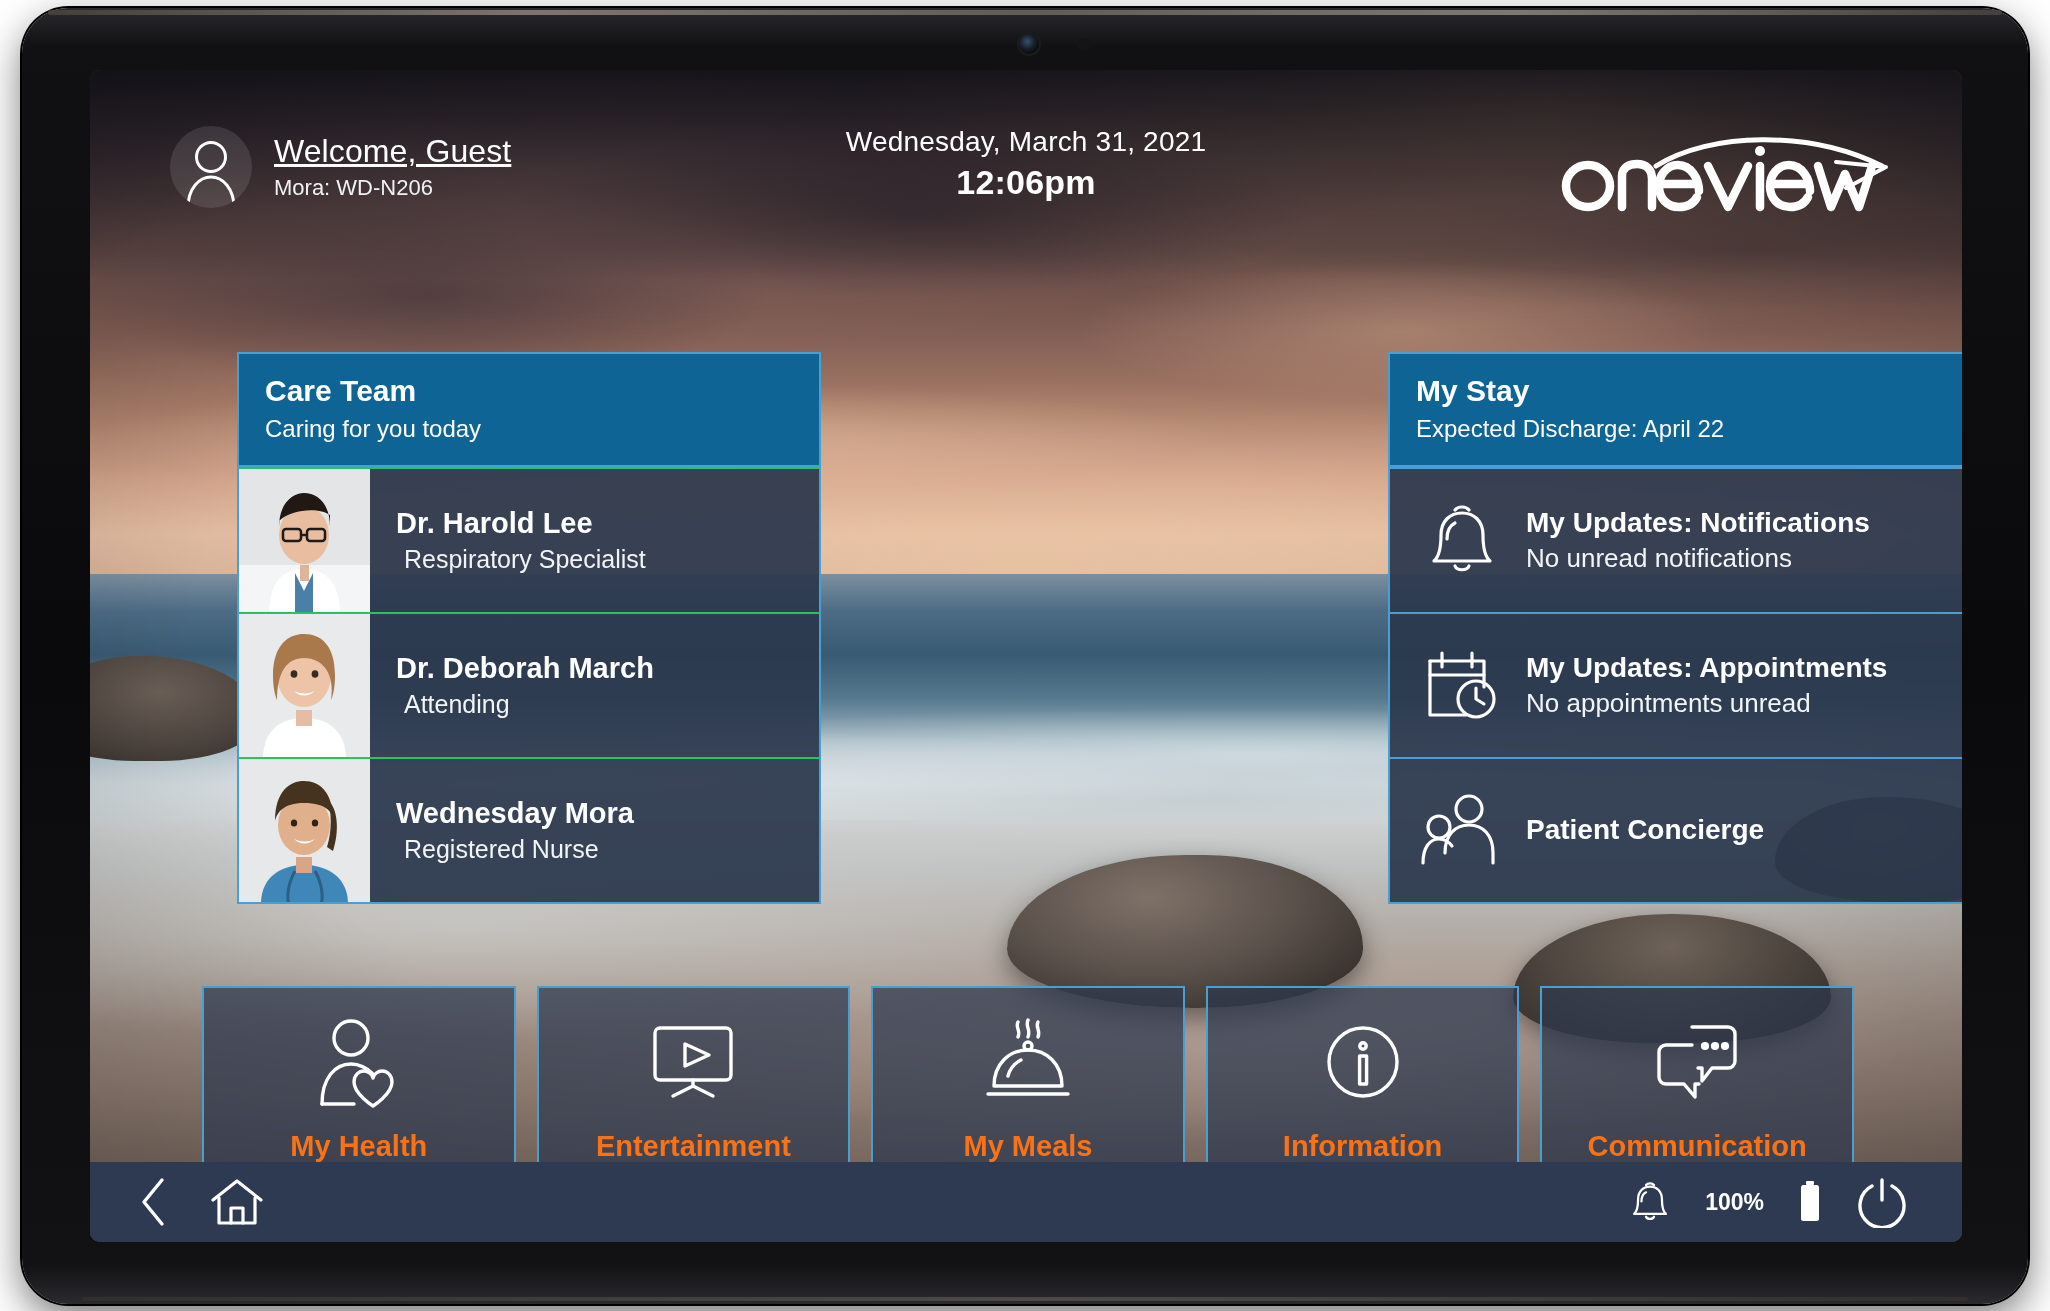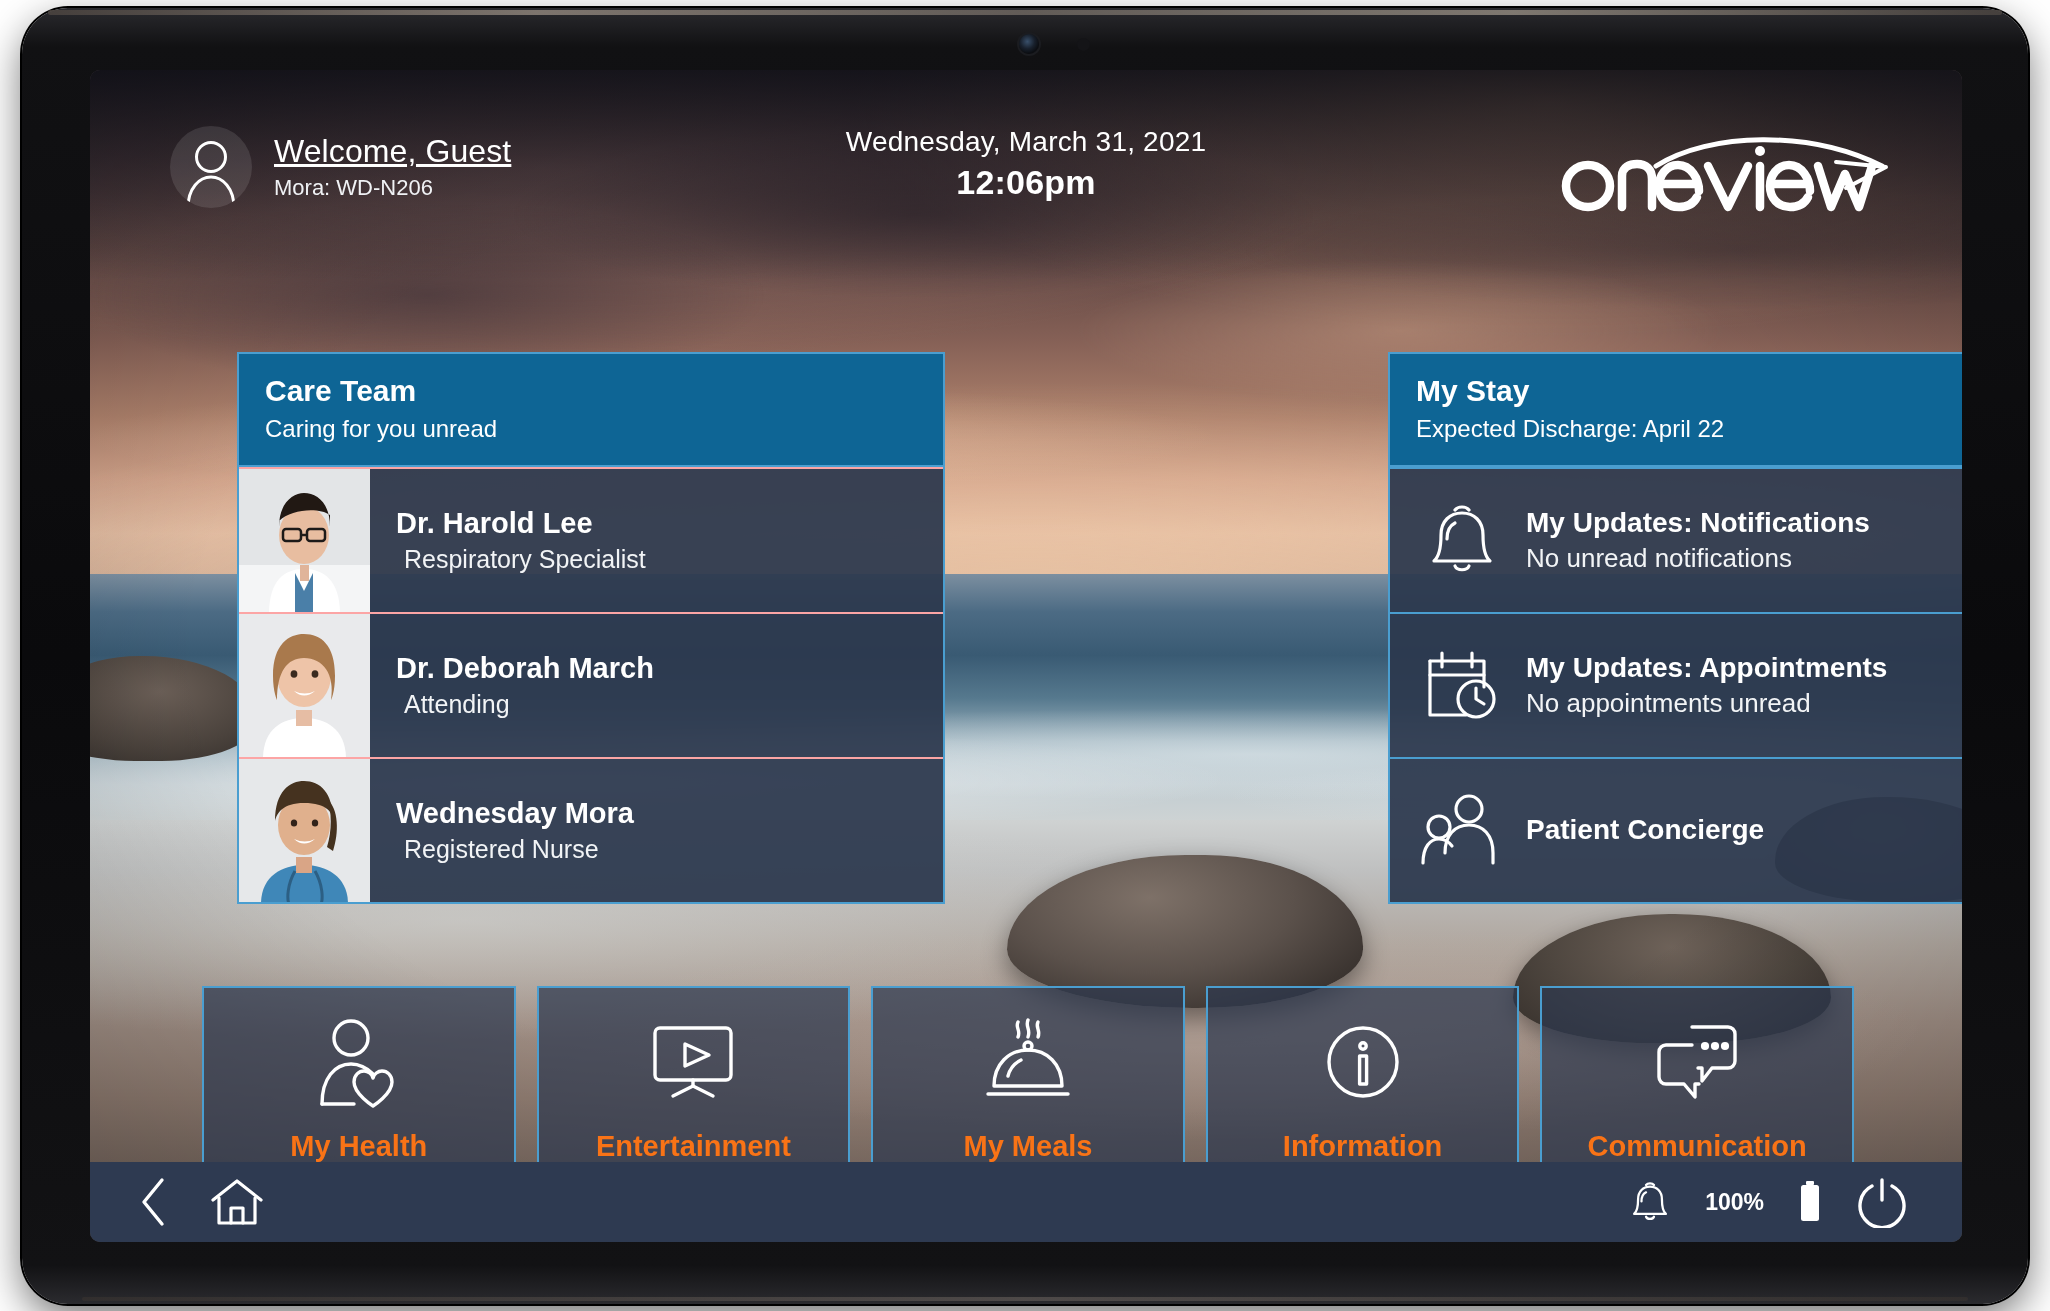--- a/index.html
+++ b/index.html
@@ -114,24 +114,24 @@
   .dt-time { font-size:34px; font-weight:700; margin-top:5px; letter-spacing:.2px; }
 
   .logo { position:absolute; right:72px; top:52px; width:330px; height:92px; }
 
   
   .panel { position:absolute; background:rgba(44,56,78,.80); border:2px solid #4a9ed0; }
   .panel-head { background:#0e6595; padding:20px 26px 22px; border-bottom:2px solid #4a9ed0; }
   .panel-title { color:#fff; font-size:30px; font-weight:700; line-height:1.15; }
   .panel-sub { color:#fff; font-size:24px; font-weight:400; margin-top:6px; }
 
-  #care-team { left:147px; top:282px; width:708px; }
+  #care-team { left:147px; top:282px; width:584px; }
   #my-stay   { left:1298px; top:282px; width:604px; }
 
-  .ct-row { display:flex; align-items:stretch; border-top:2px solid #fca5a5; height:145px;
+  .ct-row { display:flex; align-items:stretch; border-top:2px solid #22c55e; height:145px;
     background:rgba(44,56,78,.66); }
   .ct-row:first-of-type { border-top:none; }
   .ct-photo { width:131px; flex:none; overflow:hidden; position:relative; background:#d8dade; }
   .ct-info { flex:1; display:flex; flex-direction:column; justify-content:center; padding-left:26px; }
   .ct-name { color:#fff; font-size:29px; font-weight:700; line-height:1.2; }
   .ct-role { color:#f2f4f6; font-size:25px; font-weight:400; margin-top:5px; padding-left:8px; }
 
   .ms-row { display:flex; align-items:center; border-top:2px solid #4a9ed0; height:145px;
     background:rgba(44,56,78,.66); padding-left:18px; }
   .ms-row:first-of-type { border-top:none; }
@@ -220,21 +220,21 @@
             <path d="M258 44 L271 85 L285 52 L299 85 L312 44"></path>
           </g>
           <circle cx="200" cy="29" r="5" fill="#fff"></circle>
         </svg>
       </div>
     </div>
 
     <div class="panel" id="care-team">
       <div class="panel-head">
         <div class="panel-title">Care Team</div>
-        <div class="panel-sub">Caring for you unread</div>
+        <div class="panel-sub">Caring for you today</div>
       </div>
 
       <div class="ct-row">
         <div class="ct-photo">
           <svg width="131" height="145" viewBox="0 0 131 145" preserveAspectRatio="xMidYMid slice">
             <rect width="131" height="145" fill="#e3e5e7"></rect>
             <rect y="96" width="131" height="49" fill="#f4f5f6"></rect>
             <path d="M30 145 C30 113 44 100 65 100 C86 100 101 113 101 145 Z" fill="#ffffff"></path>
             <path d="M56 104 L65 122 L74 104 L74 145 L56 145 Z" fill="#4a7fa8"></path>
             <rect x="61" y="96" width="9" height="16" fill="#e0b49a"></rect>

